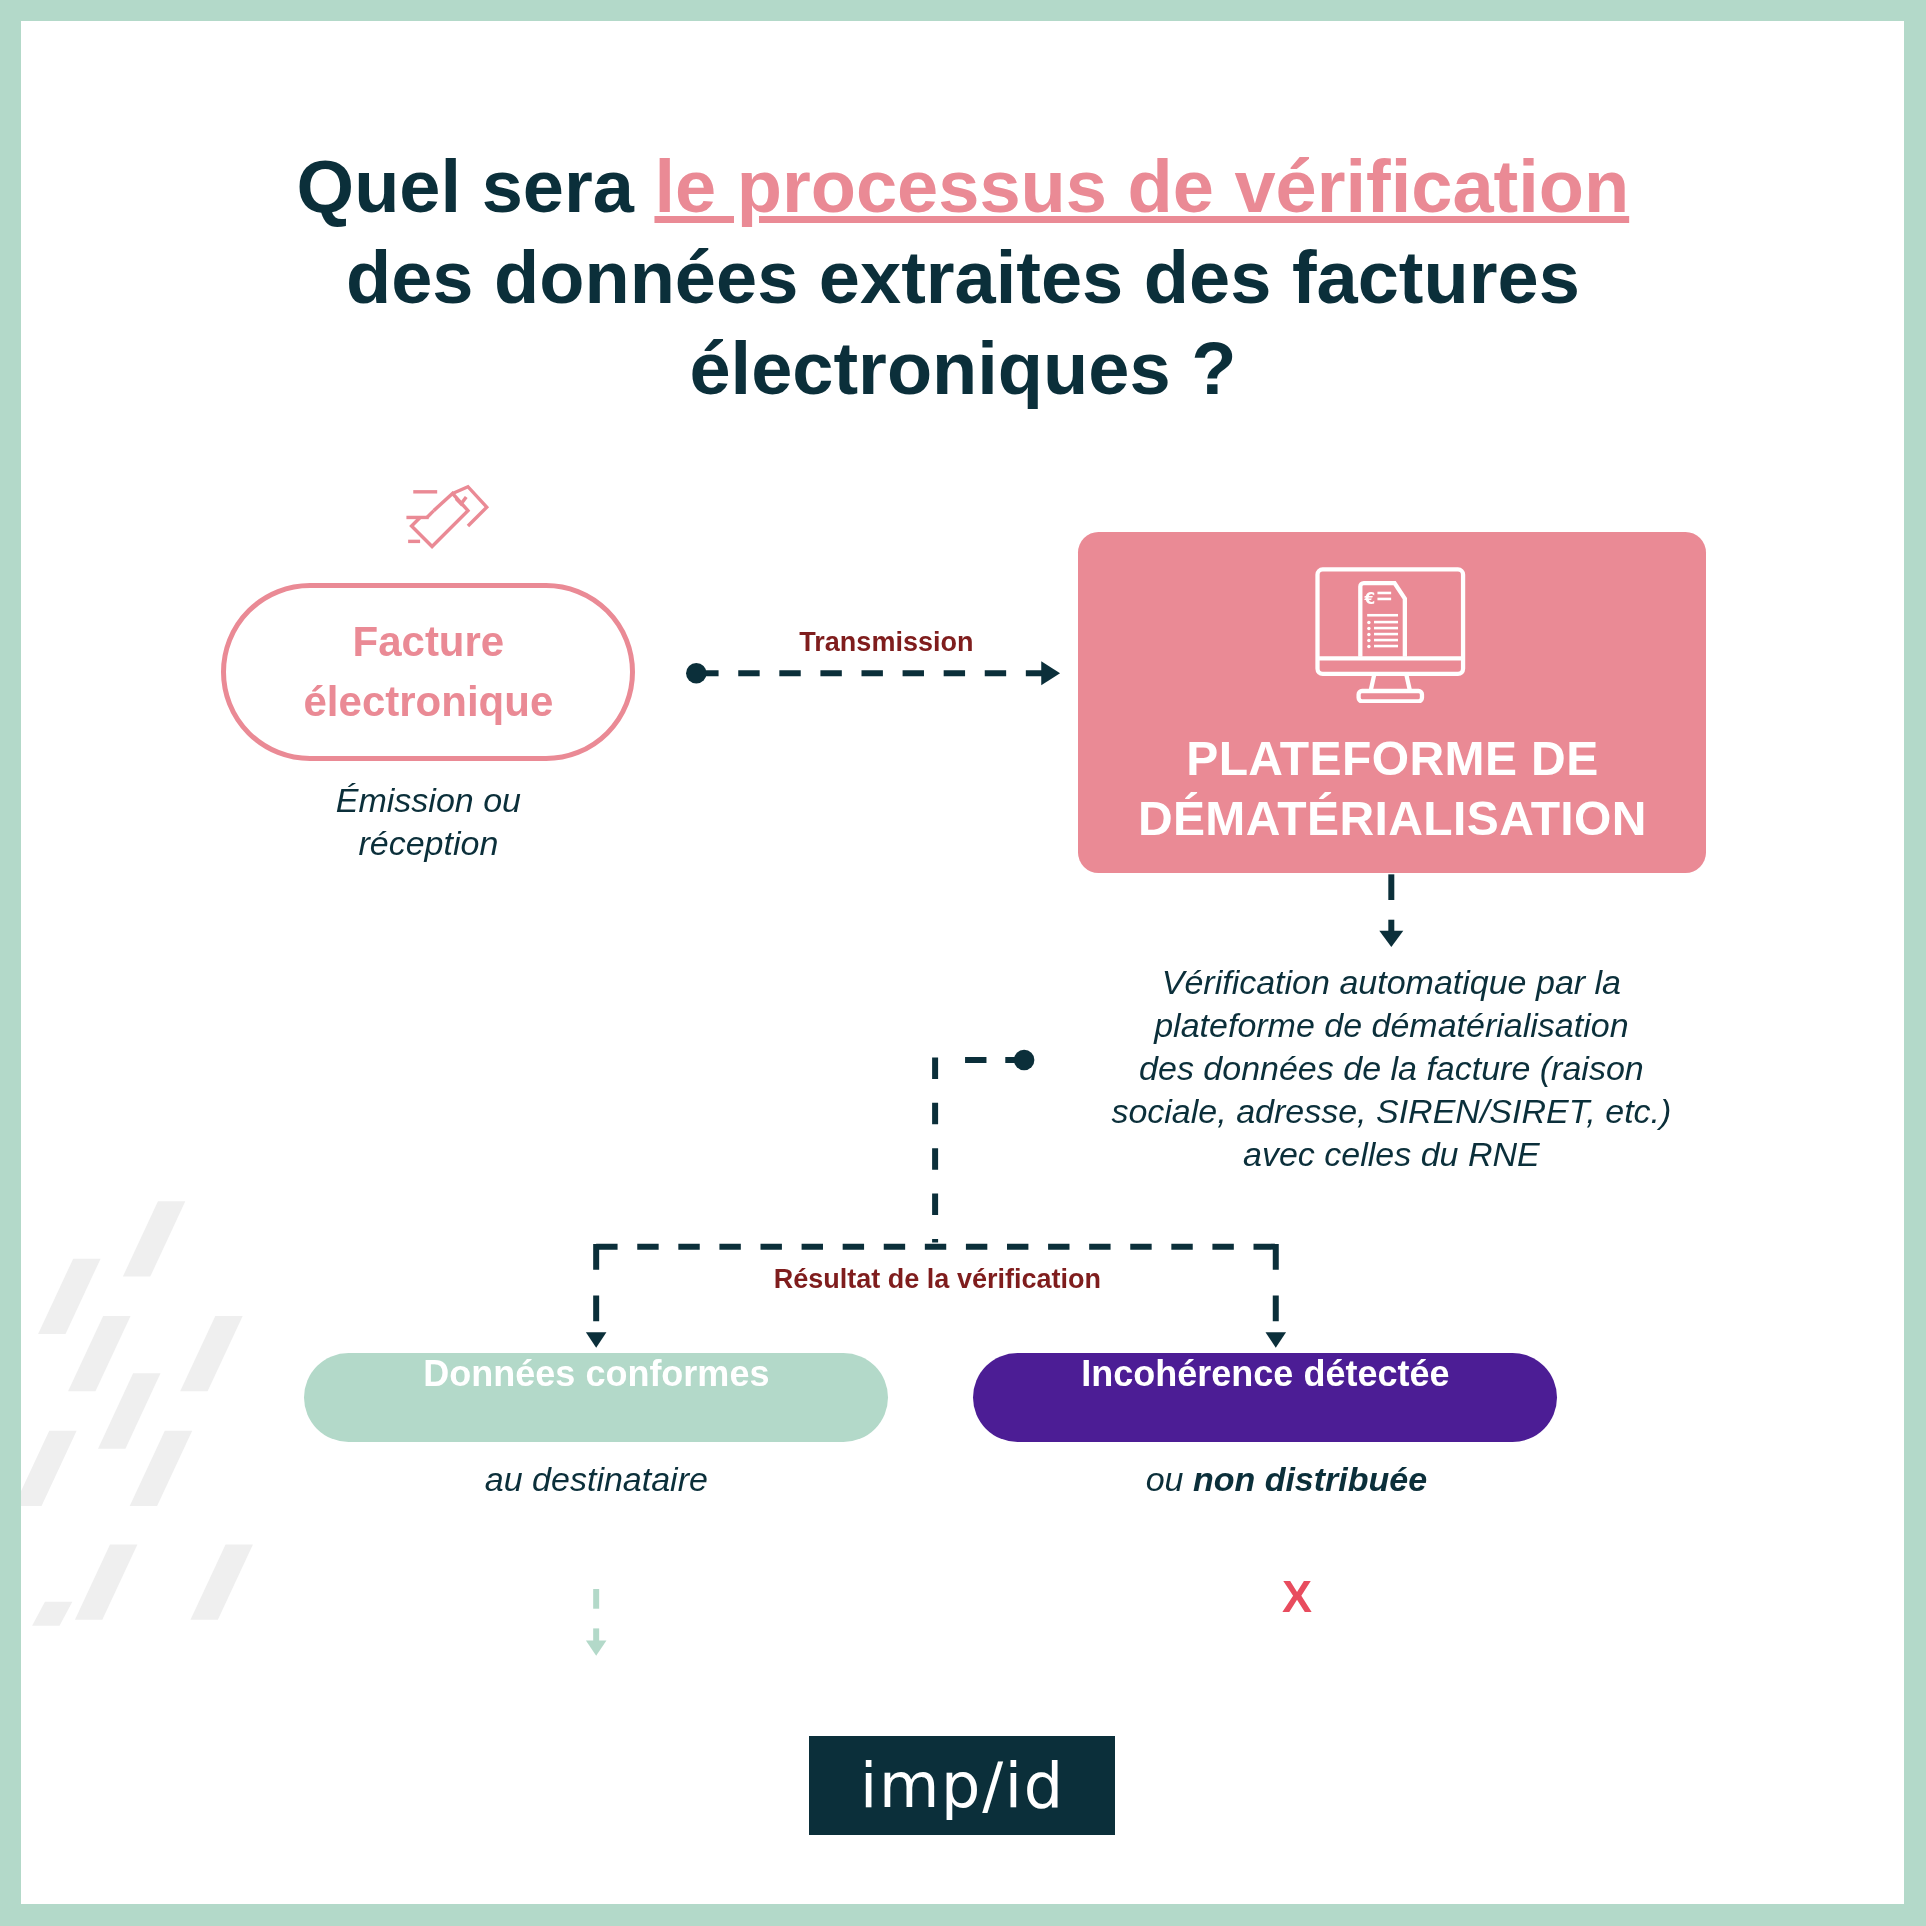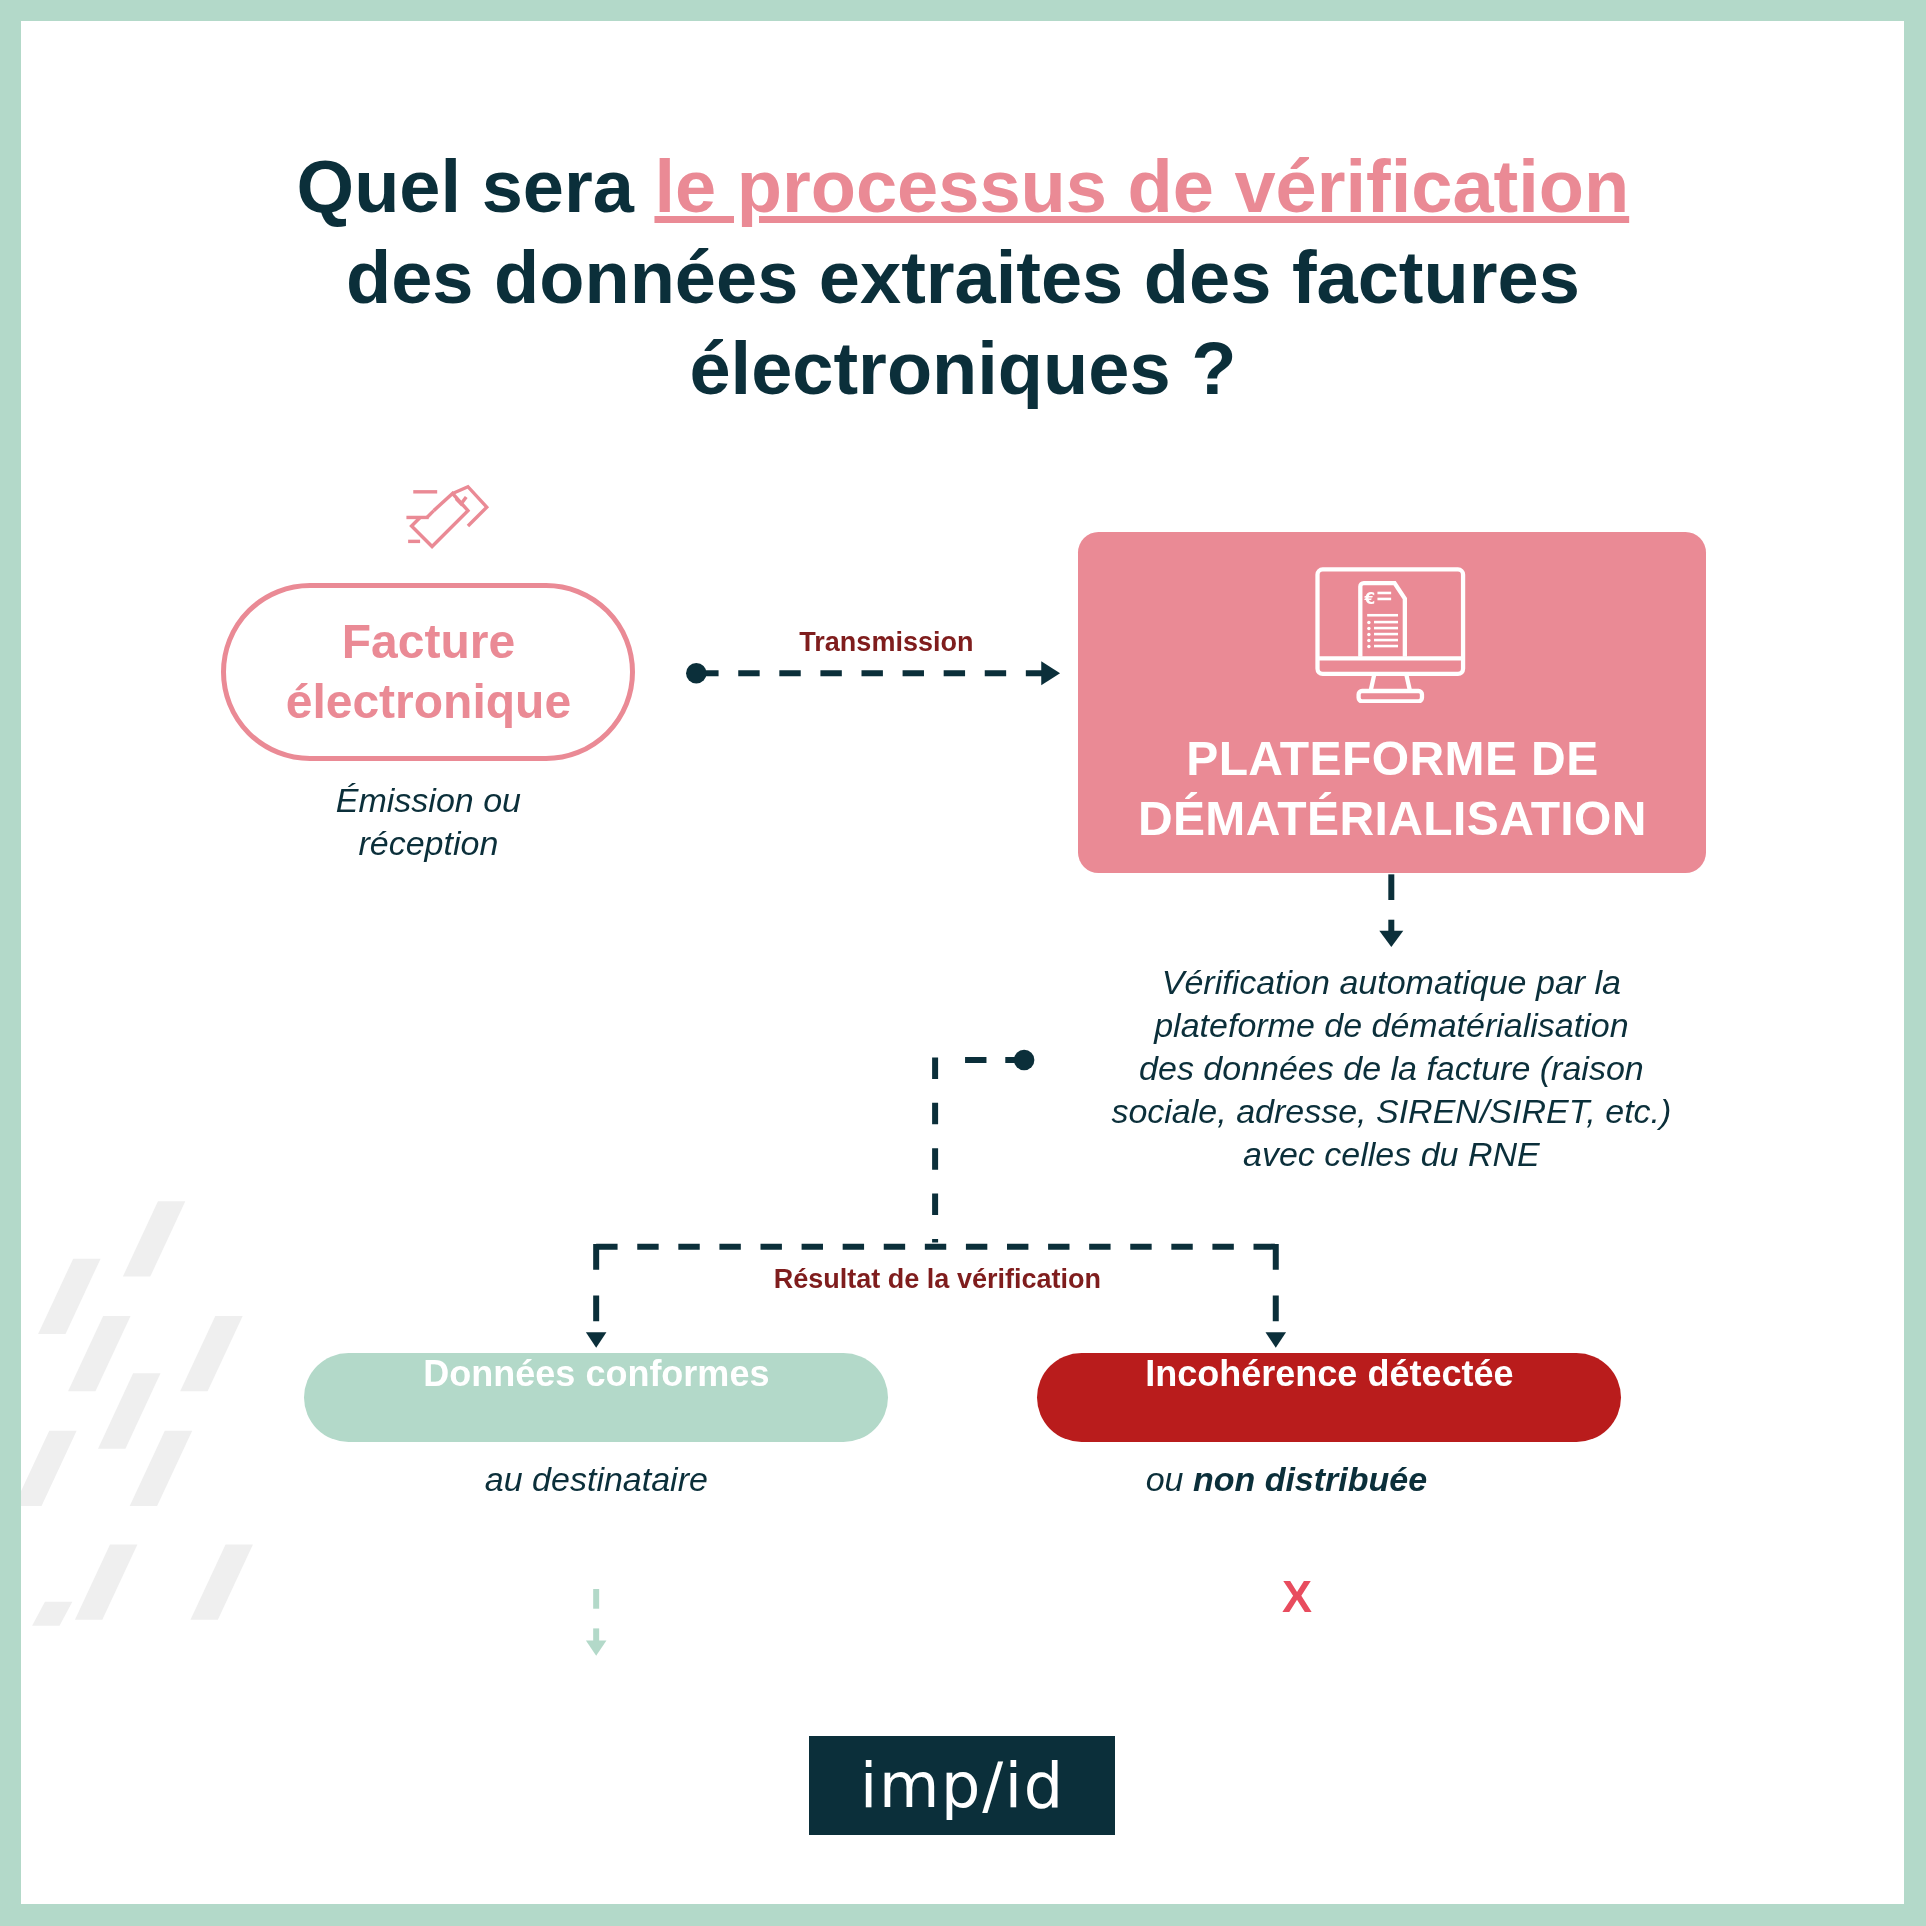--- a/index.html
+++ b/index.html
@@ -2,29 +2,29 @@
 <html style="font-size:13.7px"><head>
 <meta charset="utf-8">
 <style>
   html, body { margin: 0; padding: 0; }
   body { width: 1926px; height: 1926px; position: relative; overflow: hidden; background: #b3d9c9; font-family: "Liberation Sans", "DejaVu Sans", sans-serif; }
   .canvas { position: absolute; left: 21.4px; top: 21.4px; width: 1883px; height: 1883px; background: #ffffff; overflow: hidden; }
   .abs { position: absolute; }
   .title { position: absolute; left: 0; top: 120px; width: 1883px; text-align: center; font-weight: 700; font-size: 74px; line-height: 91px; color: #0b2f3a; letter-spacing: 0px; }
   .title .accent { color: #ea8a95; text-decoration: underline; }
   .pill-outline { position: absolute; left: 200px; top: 562px; width: 414px; height: 178px; border: 5.1px solid #ea8a95; border-radius: 94px; box-sizing: border-box; display: flex; align-items: center; justify-content: center; text-align: center; }
-  .pill-outline span { color: #ea8a95; font-weight: 700; font-size: 48px; line-height: 60px; }
+  .pill-outline span { color: #ea8a95; font-weight: 700; font-size: 42px; line-height: 60px; }
   .caption { position: absolute; text-align: center; font-style: italic; color: #0b2f3a; font-size: 34px; line-height: 43px; }
   .caption b { font-weight: 700; }
   .label { position: absolute; text-align: center; color: #7f1d1d; font-size: 27px; font-weight: 600; }
   .platform { position: absolute; left: 1057px; top: 511px; width: 628px; height: 341px; background: #ea8a95; border-radius: 20.5px; }
   .platform-title { position: absolute; left: 0; top: 197px; width: 628px; text-align: center; color: #fff; font-weight: 700; font-size: 48px; line-height: 60px; letter-spacing: 0.4px; }
   .result-pill { position: absolute; height: 89px; border-radius: 45px; display: flex; align-items: flex-start; justify-content: center; color: #fff; font-weight: 700; font-size: 36px; }
   .green { left: 283px; top: 1332px; width: 584px; background: #b3d9c9; }
-  .red { left: 1016px; top: 1332px; width: 584px; background: #b91c1c; }
+  .red { left: 952px; top: 1332px; width: 584px; background: #4c1d95; }
   .xmark { position: absolute; left: 1250px; top: 1550px; width: 51px; text-align: center; color: #e84c5e; font-weight: 700; font-size: 45px; }
   .logo { position: absolute; left: 788px; top: 1715px; width: 306px; height: 99px; background: #0b2f3a; display: flex; align-items: center; justify-content: center; color: #fff; font-size: 62px; font-family: "DejaVu Sans", sans-serif; letter-spacing: 1.7px; }
   svg.lines { position: absolute; left: 0; top: 0; }
 </style>
 </head>
 <body>
 
 <div class="canvas">
 
   <svg class="lines" width="1883" height="1883" viewBox="0 0 2200 2200">

